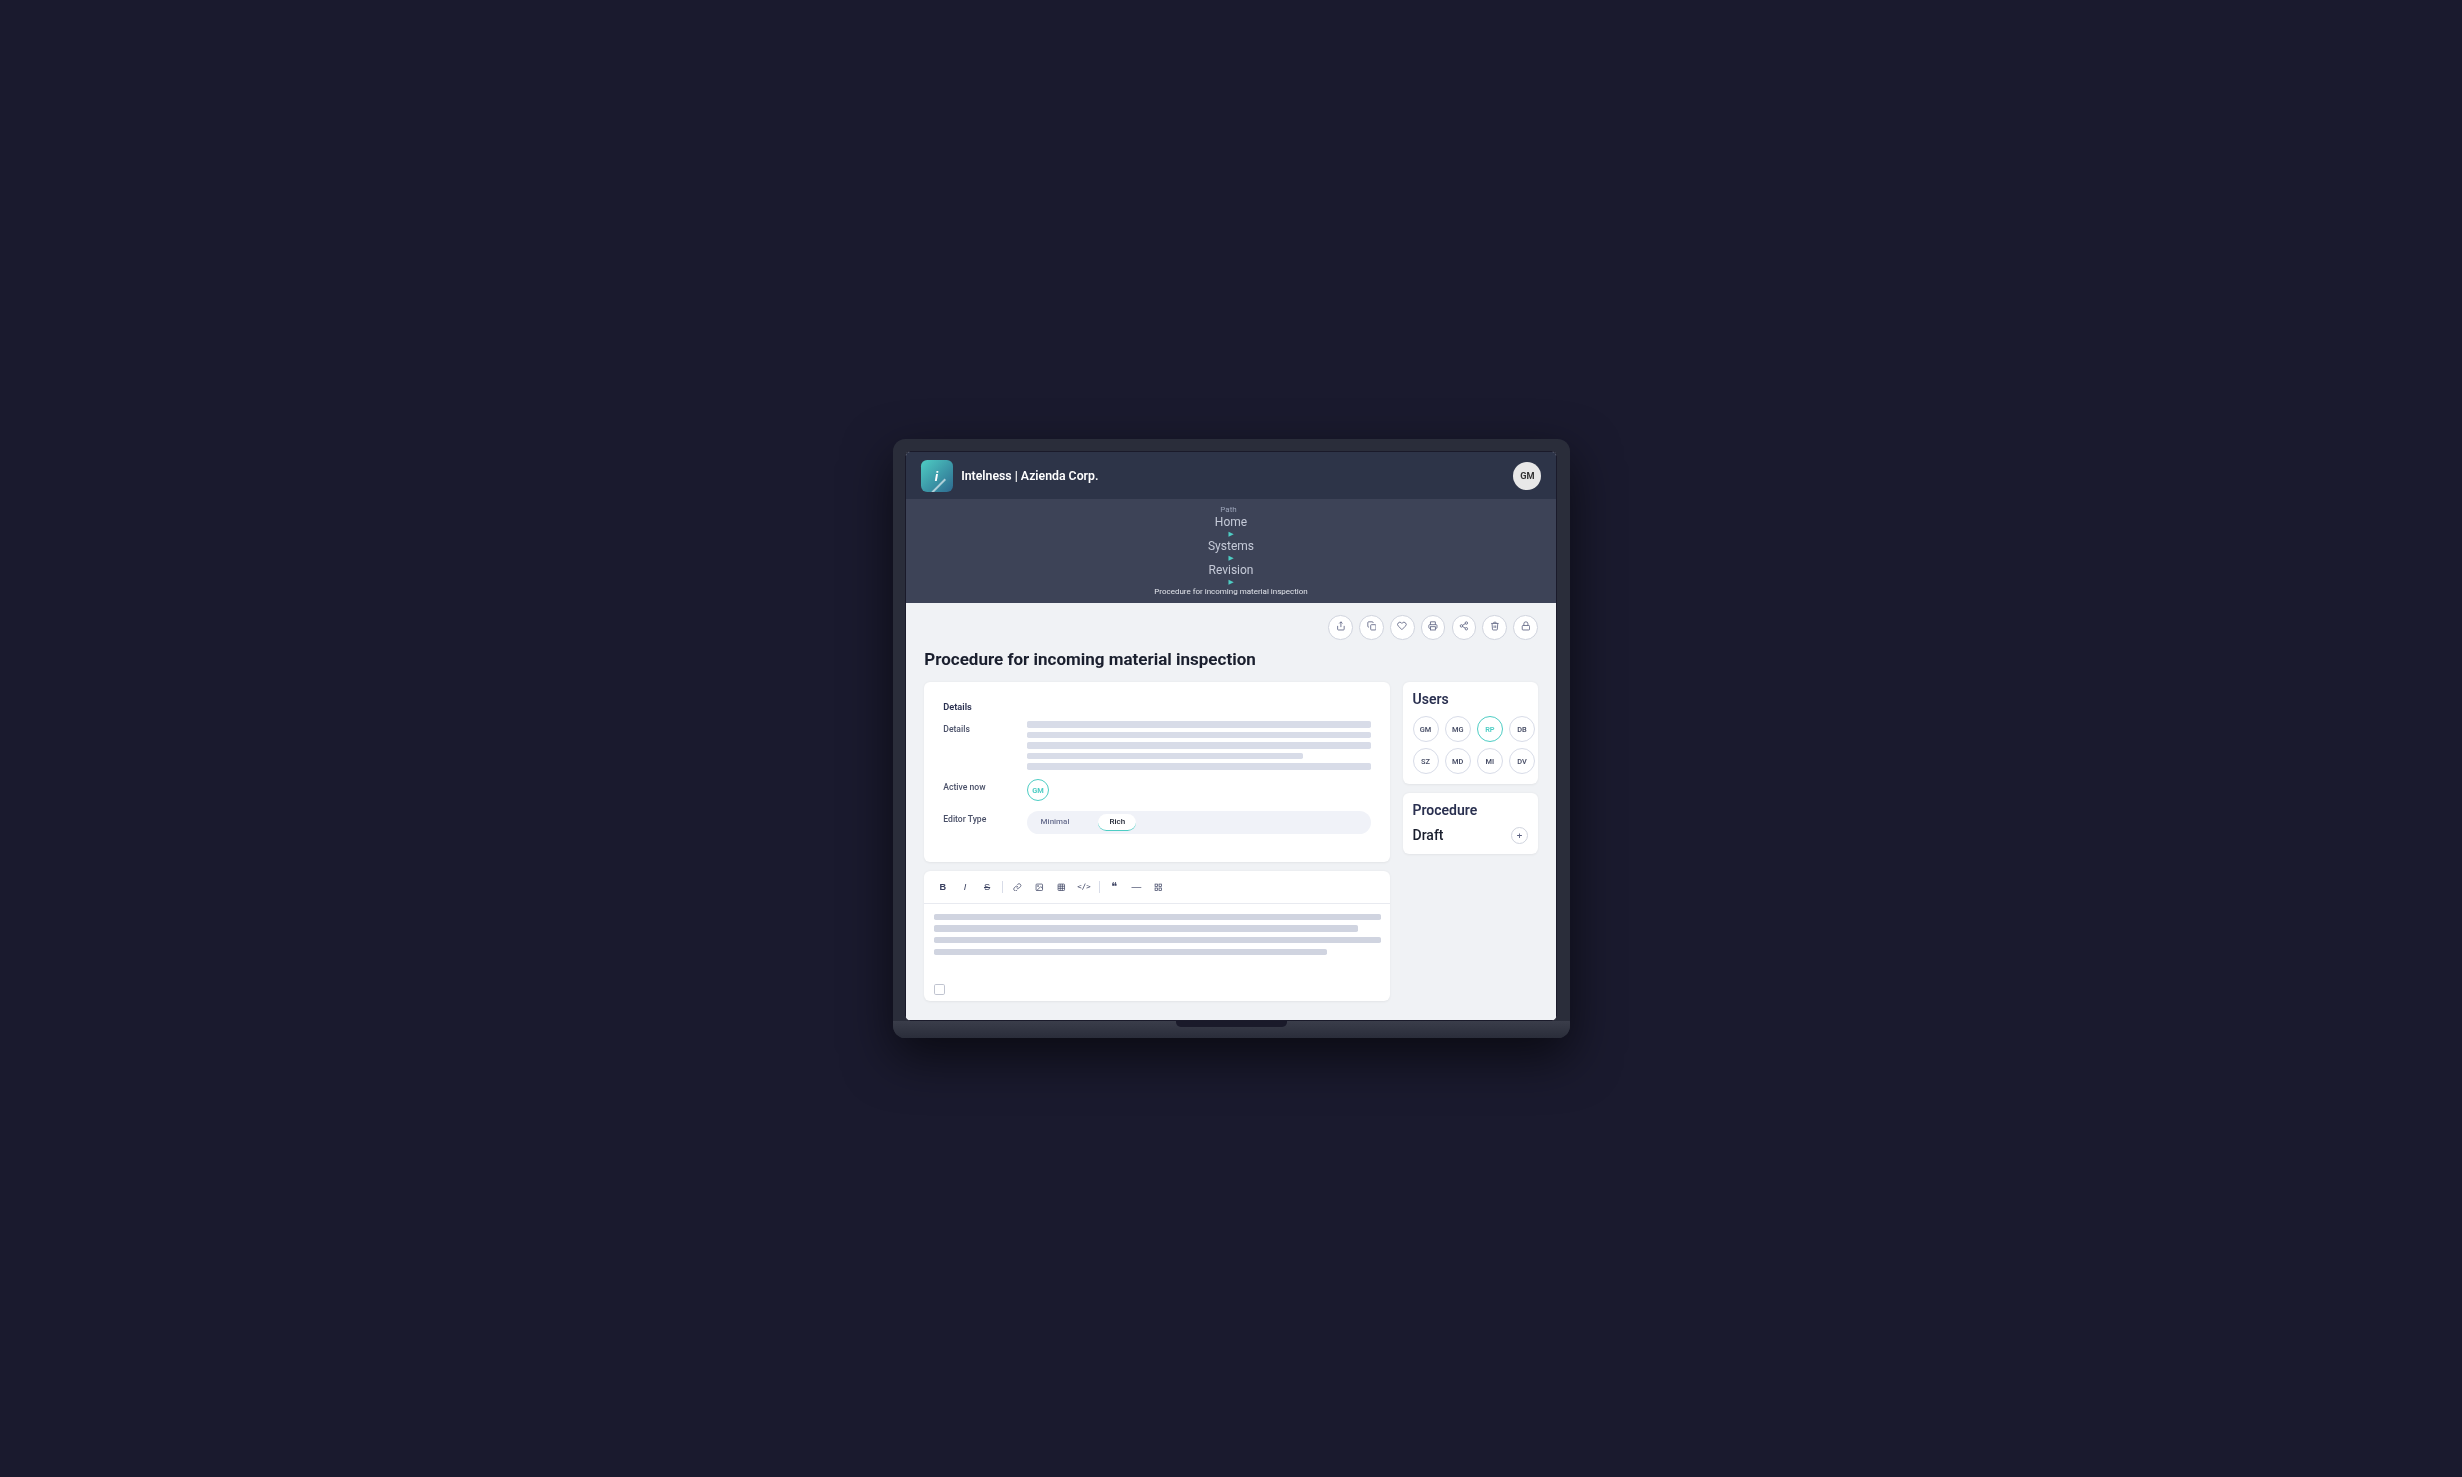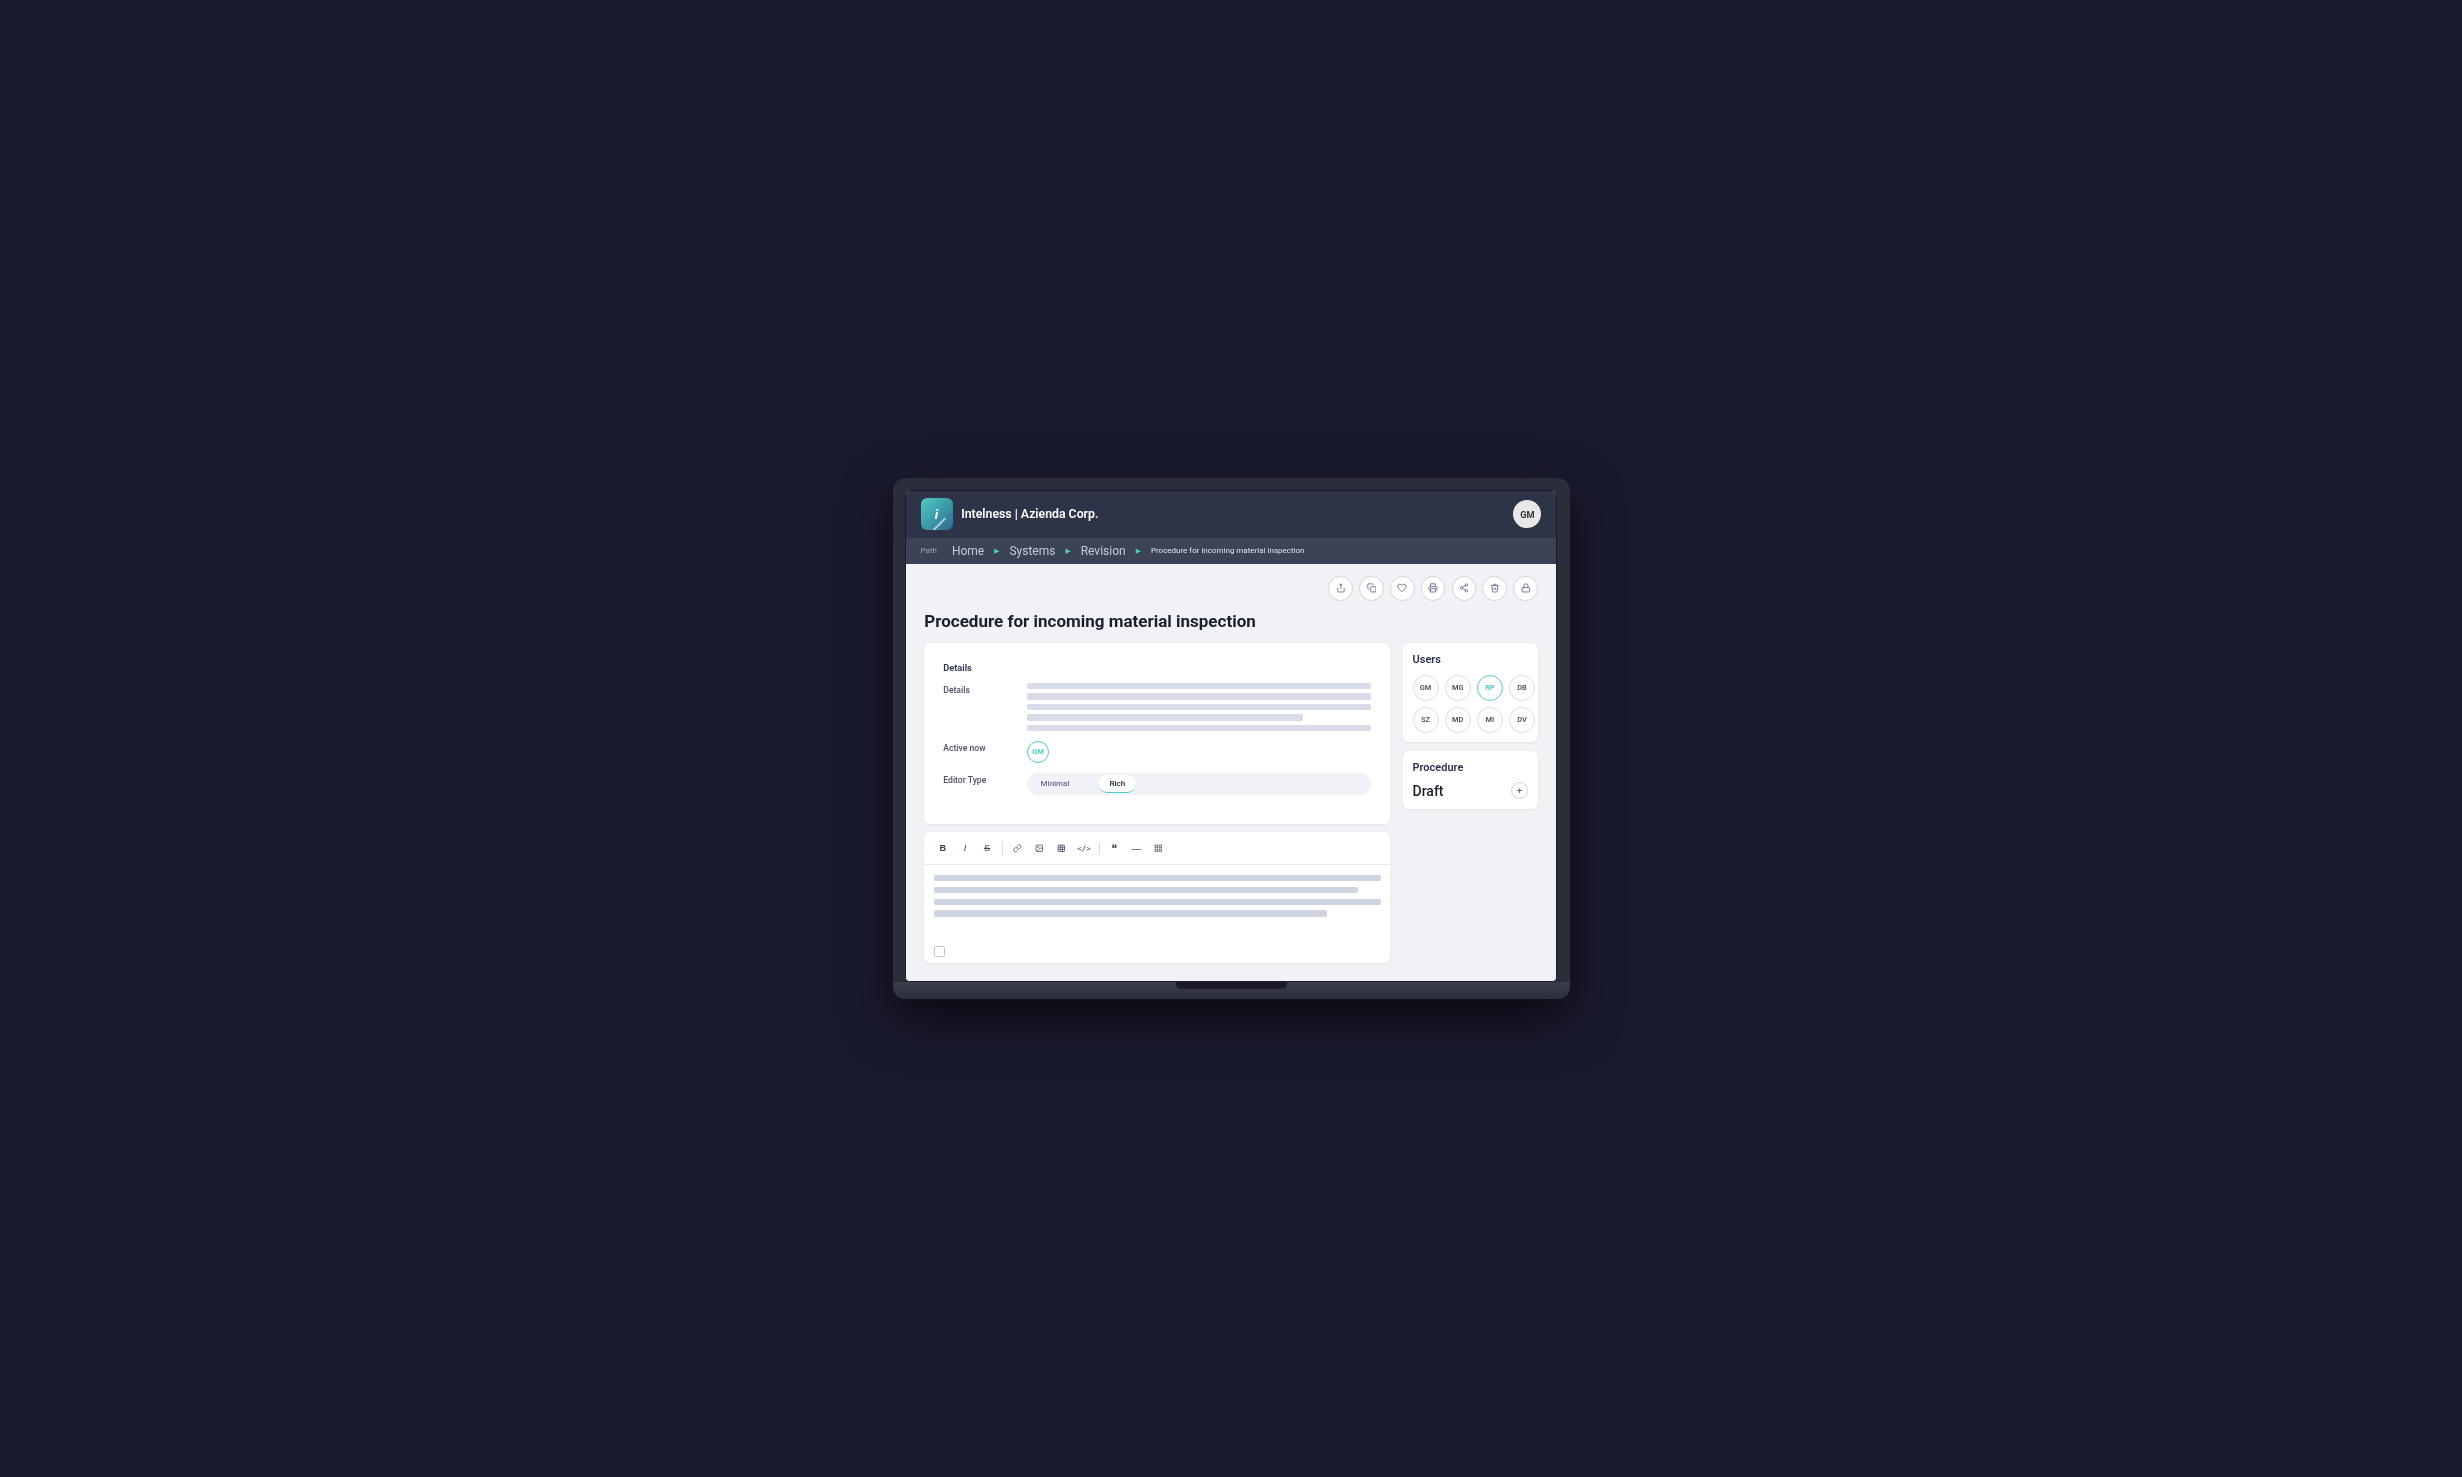--- a/index.html
+++ b/index.html
@@ -108,21 +108,22 @@
       font-size: 9.2px;
       color: #333;
     }
 
     
     .breadcrumb-bar {
       background: #3d4357;
       padding: 6.2px 14.8px;
       display: flex;
       align-items: center;
-      gap: 10px;
+      gap: 1px;
+      flex-direction: column;
     }
 
     .breadcrumb-path-label {
       color: #9ba3b8;
       font-size: 8px;
       margin-right: 4.9px;
     }
 
     .breadcrumb-item {
       color: #c5cad8;
@@ -335,21 +336,21 @@
     
     .side-card {
       background: white;
       border-radius: 6.2px;
       padding: 9.8px;
       margin-bottom: 8.6px;
       box-shadow: 0 0.6px 2.5px rgba(0,0,0,0.06);
     }
 
     .side-card-title {
-      font-size: 11px;
+      font-size: 14px;
       font-weight: 600;
       color: #2a3050;
       margin-bottom: 8.6px;
     }
 
     .users-grid {
       display: grid;
       grid-template-columns: repeat(4, 1fr);
       gap: 6.2px;
     }

